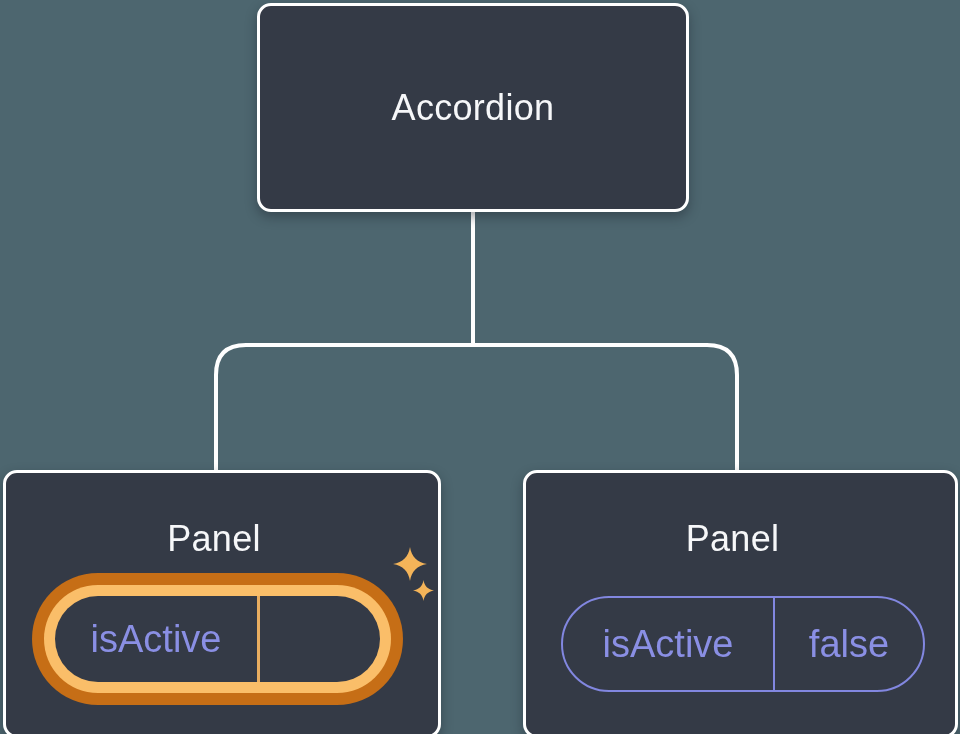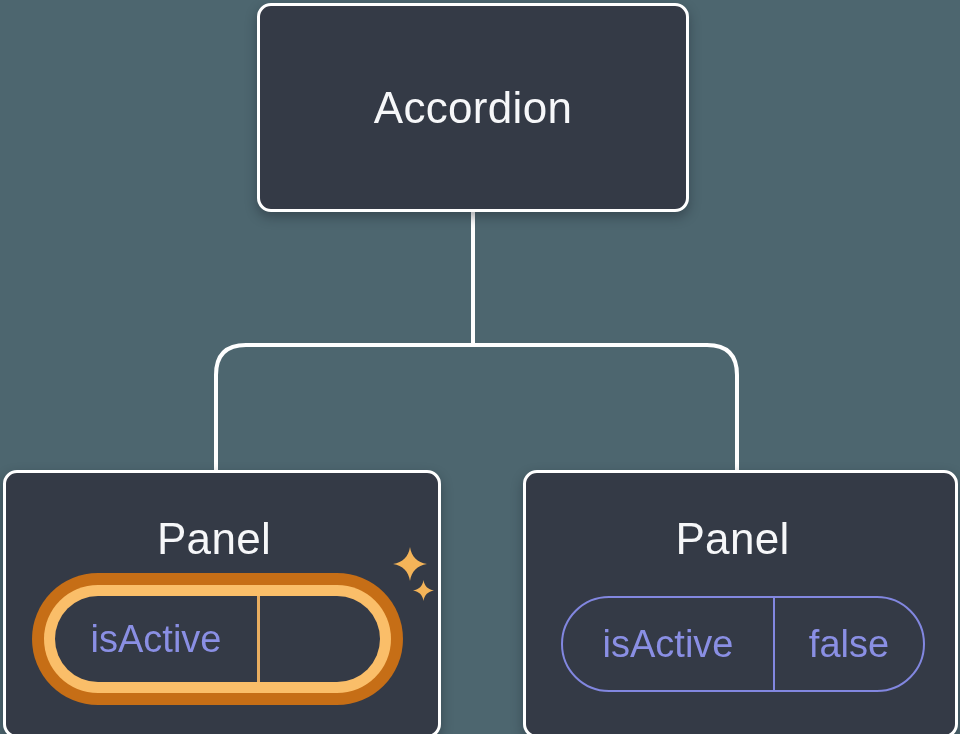--- a/index.html
+++ b/index.html
@@ -24,21 +24,21 @@
   .node {
     position: absolute;
     background: #343A46;
     border: 3px solid #FFFFFF;
     border-radius: 14px;
     box-sizing: border-box;
     box-shadow: 0 5px 12px rgba(25,30,40,0.40);
   }
   .node-title {
     color: #F6F7F9;
-    font-size: 44px;
+    font-size: 36px;
     font-weight: 500;
     letter-spacing: 0.3px;
   }
   #accordion-node {
     left: 257px; top: 3px;
     width: 432px; height: 209px;
     display: flex;
     align-items: center;
     justify-content: center;
   }

